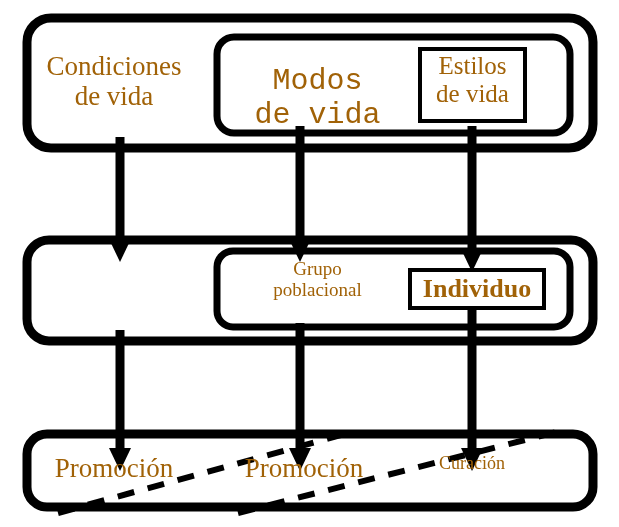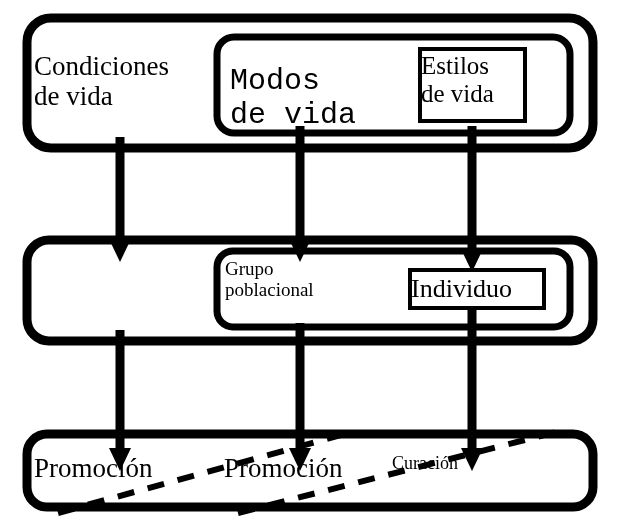--- a/index.html
+++ b/index.html
@@ -21,22 +21,22 @@
   }
   svg#diagram-svg {
     position: absolute;
     left: 0;
     top: 0;
     width: 619px;
     height: 527px;
   }
   .lbl {
     position: absolute;
-    text-align: left;
-    color: #000000;
+    text-align: center;
+    color: #a16207;
     line-height: 1.12;
     white-space: pre-line;
     font-family: "Liberation Serif", "DejaVu Serif", serif;
   }
 </style>
 </head>
 <body>
 
 <div id="diagram-root">
 
@@ -92,21 +92,21 @@
   <div class="lbl" style="left:230px; top:65px; width:175px; font-size:30px;font-family:Liberation Mono, monospace;">Modos
 de vida</div>
 
   <div class="lbl" style="left:421px; top:52px; width:103px; font-size:25px;">Estilos
 de vida</div>
 
 
   <div class="lbl" style="left:225px; top:258px; width:185px; font-size:19px;">Grupo
 poblacional</div>
 
-  <div class="lbl" style="left:411px; top:274px; width:132px; font-size:26px;">Individuo</div>
+  <div class="lbl" style="left:411px; top:274px; width:132px; font-size:26px;font-weight:bold;">Individuo</div>
 
   <div class="lbl" style="left:34px; top:453px; width:160px; font-size:27px;">Promoción</div>
 
   <div class="lbl" style="left:224px; top:453px; width:160px; font-size:27px;">Promoción</div>
 
   <div class="lbl" style="left:392px; top:453px; width:160px; font-size:18px;">Curación</div>
 
 </div>
 
 </body></html>

